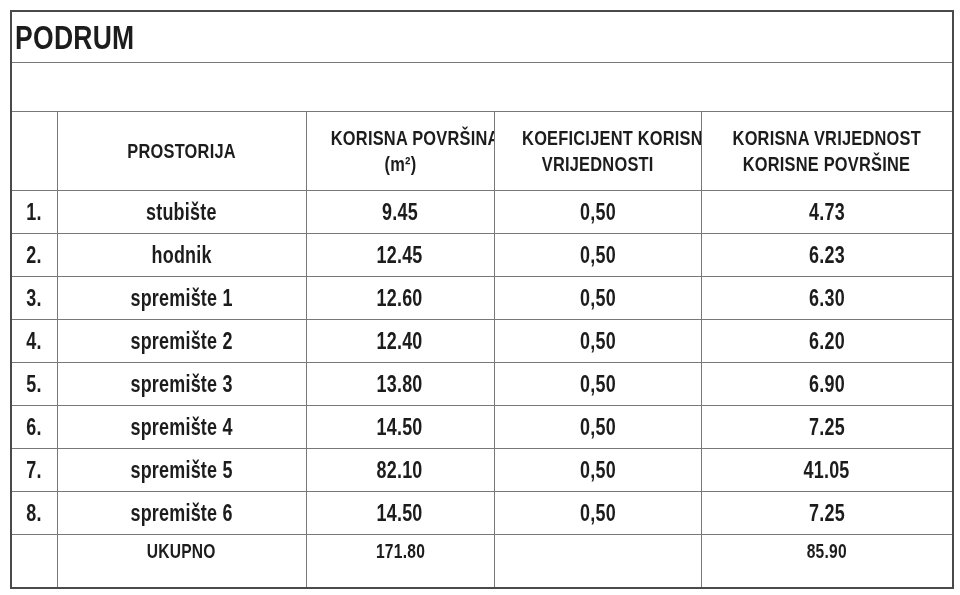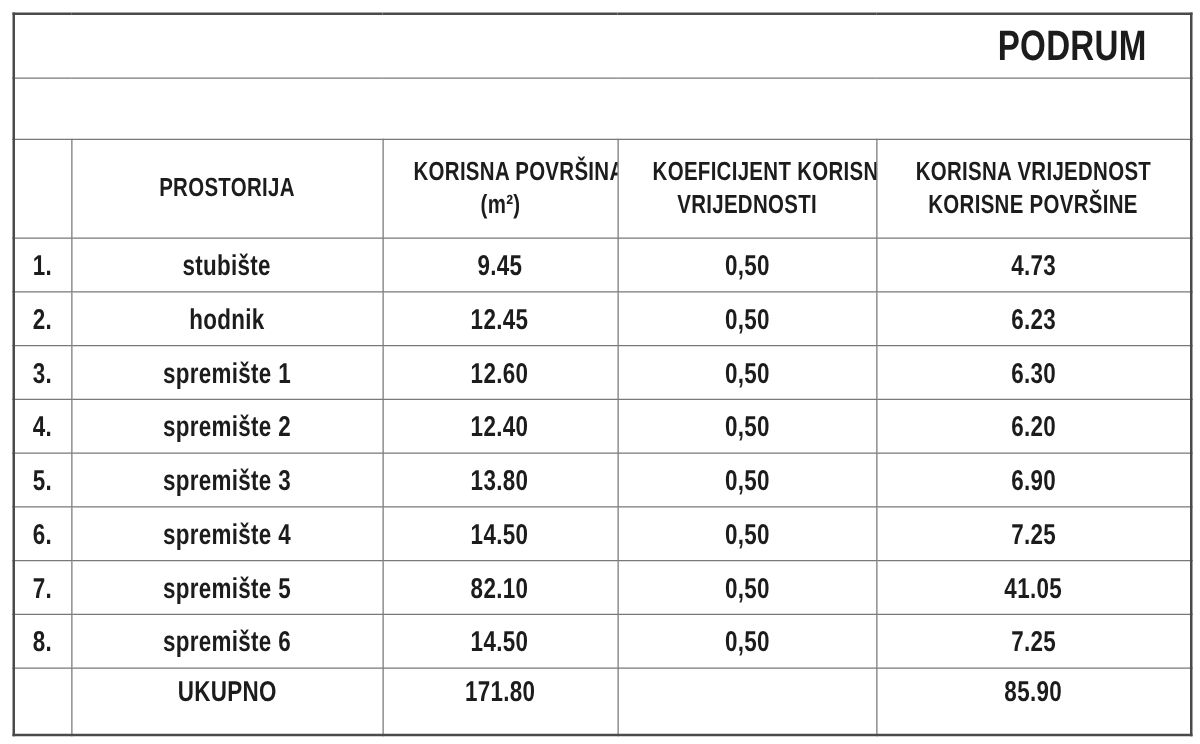--- a/index.html
+++ b/index.html
@@ -34,21 +34,21 @@
   .t {
     display: inline-block;
     transform: scaleX(0.78);
     transform-origin: 50% 50%;
     white-space: nowrap;
     font-weight: 700;
     letter-spacing: 0.3px;
   }
   tr.title-row td {
     height: 50px;
-    text-align: right;
+    text-align: left;
     vertical-align: middle;
     margin-left: 48px;
   }
   tr.title-row .t {
     font-size: 34px;
     transform-origin: 0 50%;
     padding-left: 4px;
     line-height: 1;
   }
   tr.spacer-row td {
@@ -58,21 +58,21 @@
     height: 78px;
     font-size: 21px;
     line-height: 26px;
   }
   tr.data-row td {
     height: 42px;
     font-size: 23px;
   }
   tr.total-row td {
     height: 47px;
-    font-size: 23px;
+    font-size: 20px;
     vertical-align: top;
     padding-top: 5px;
   }
 </style>
 </head>
 <body>
 
 <div class="doc">
   <table>
     <colgroup>

